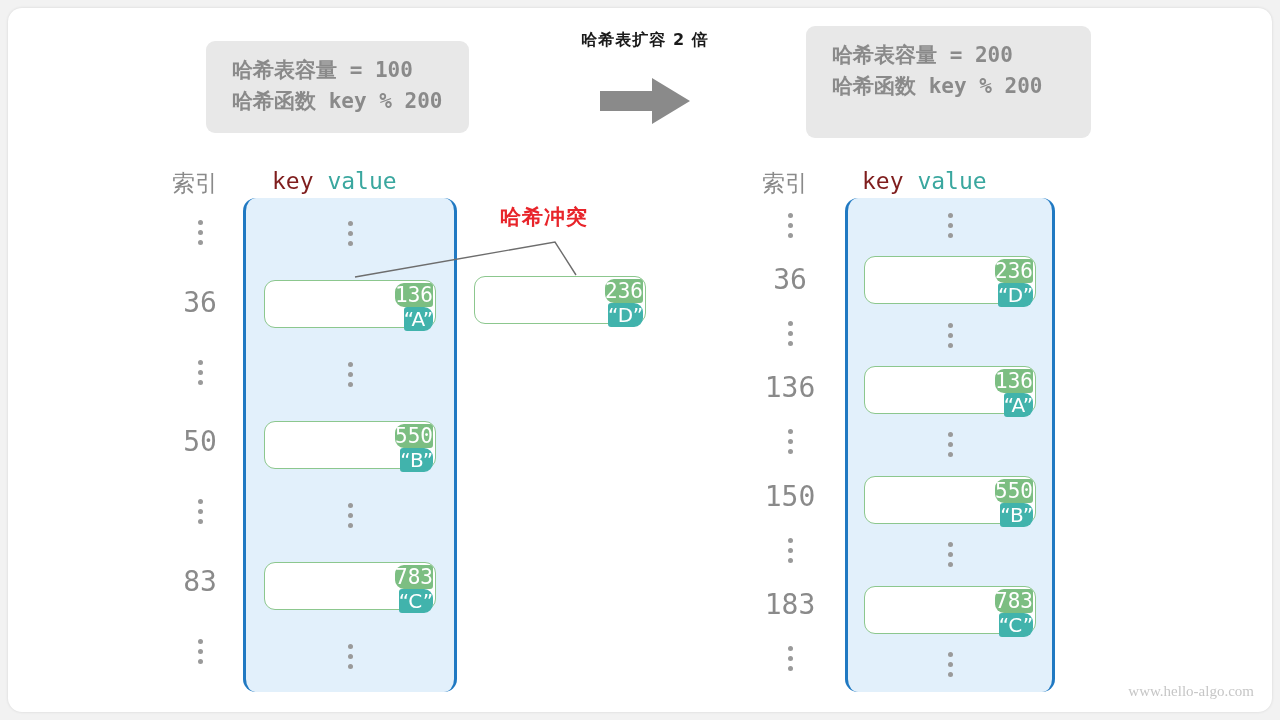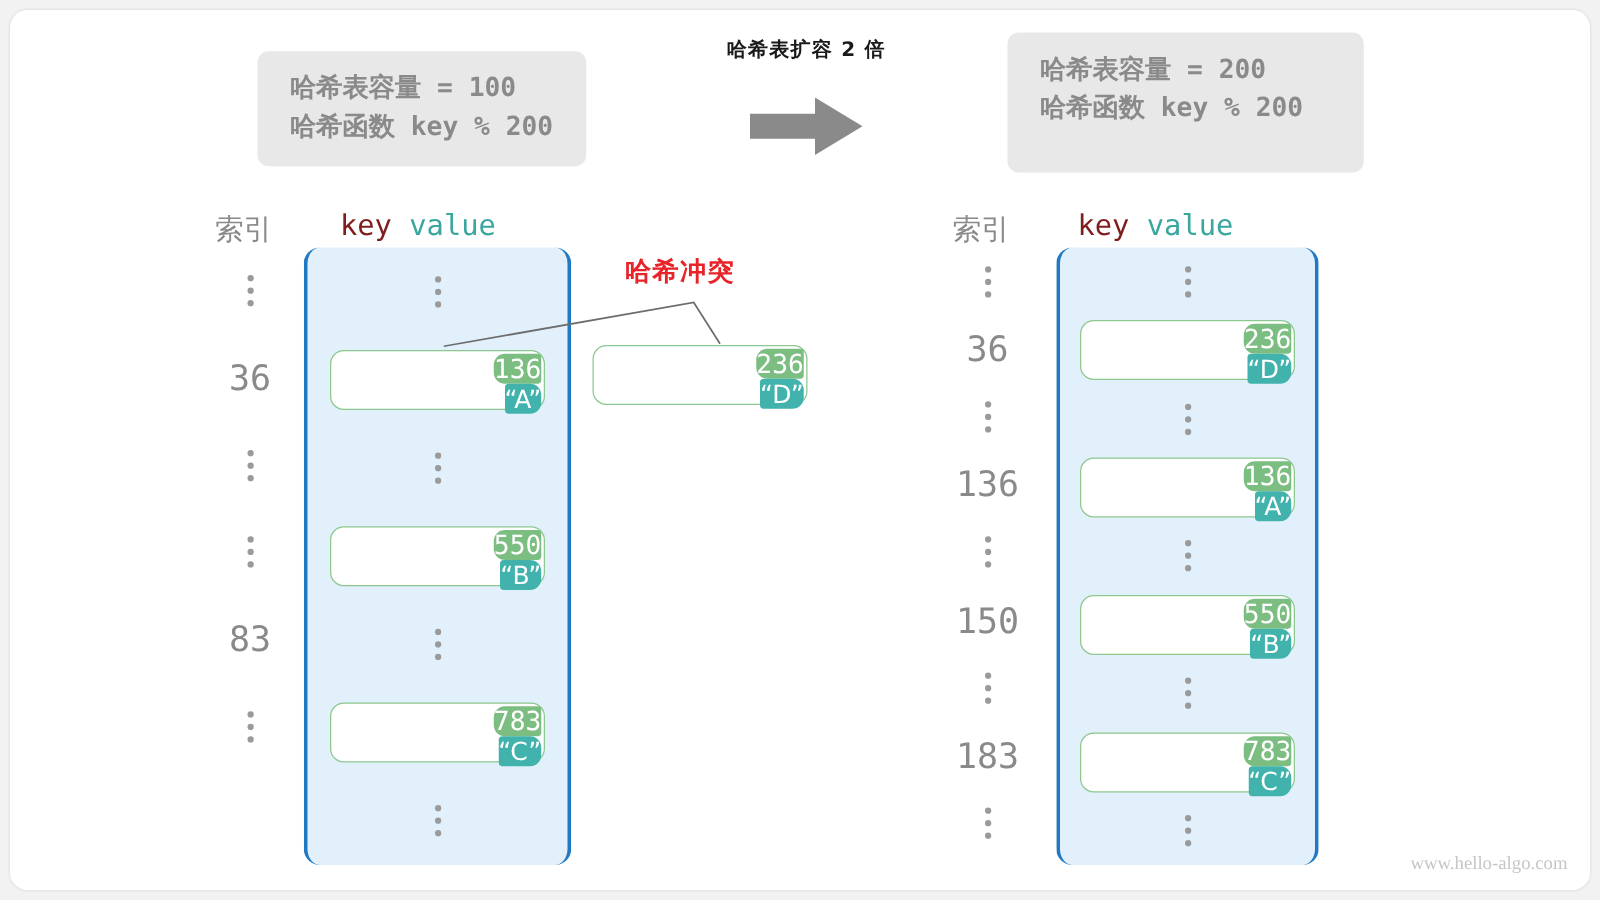--- a/index.html
+++ b/index.html
@@ -257,20 +257,21 @@
         </div>
       </div>
       <div class="index-cell" style="height: 69.7143px;">36</div>
       <div class="index-cell" style="height: 69.7143px;">
         <div class="dots">
           <i></i>
           <i></i>
           <i></i>
         </div>
       </div>
+      <div class="index-cell" style="height: 69.7143px;">50</div>
       <div class="index-cell" style="height: 69.7143px;">
         <div class="dots">
           <i></i>
           <i></i>
           <i></i>
         </div>
       </div>
       <div class="index-cell" style="height: 69.7143px;">83</div>
       <div class="index-cell" style="height: 69.7143px;">
         <div class="dots">

